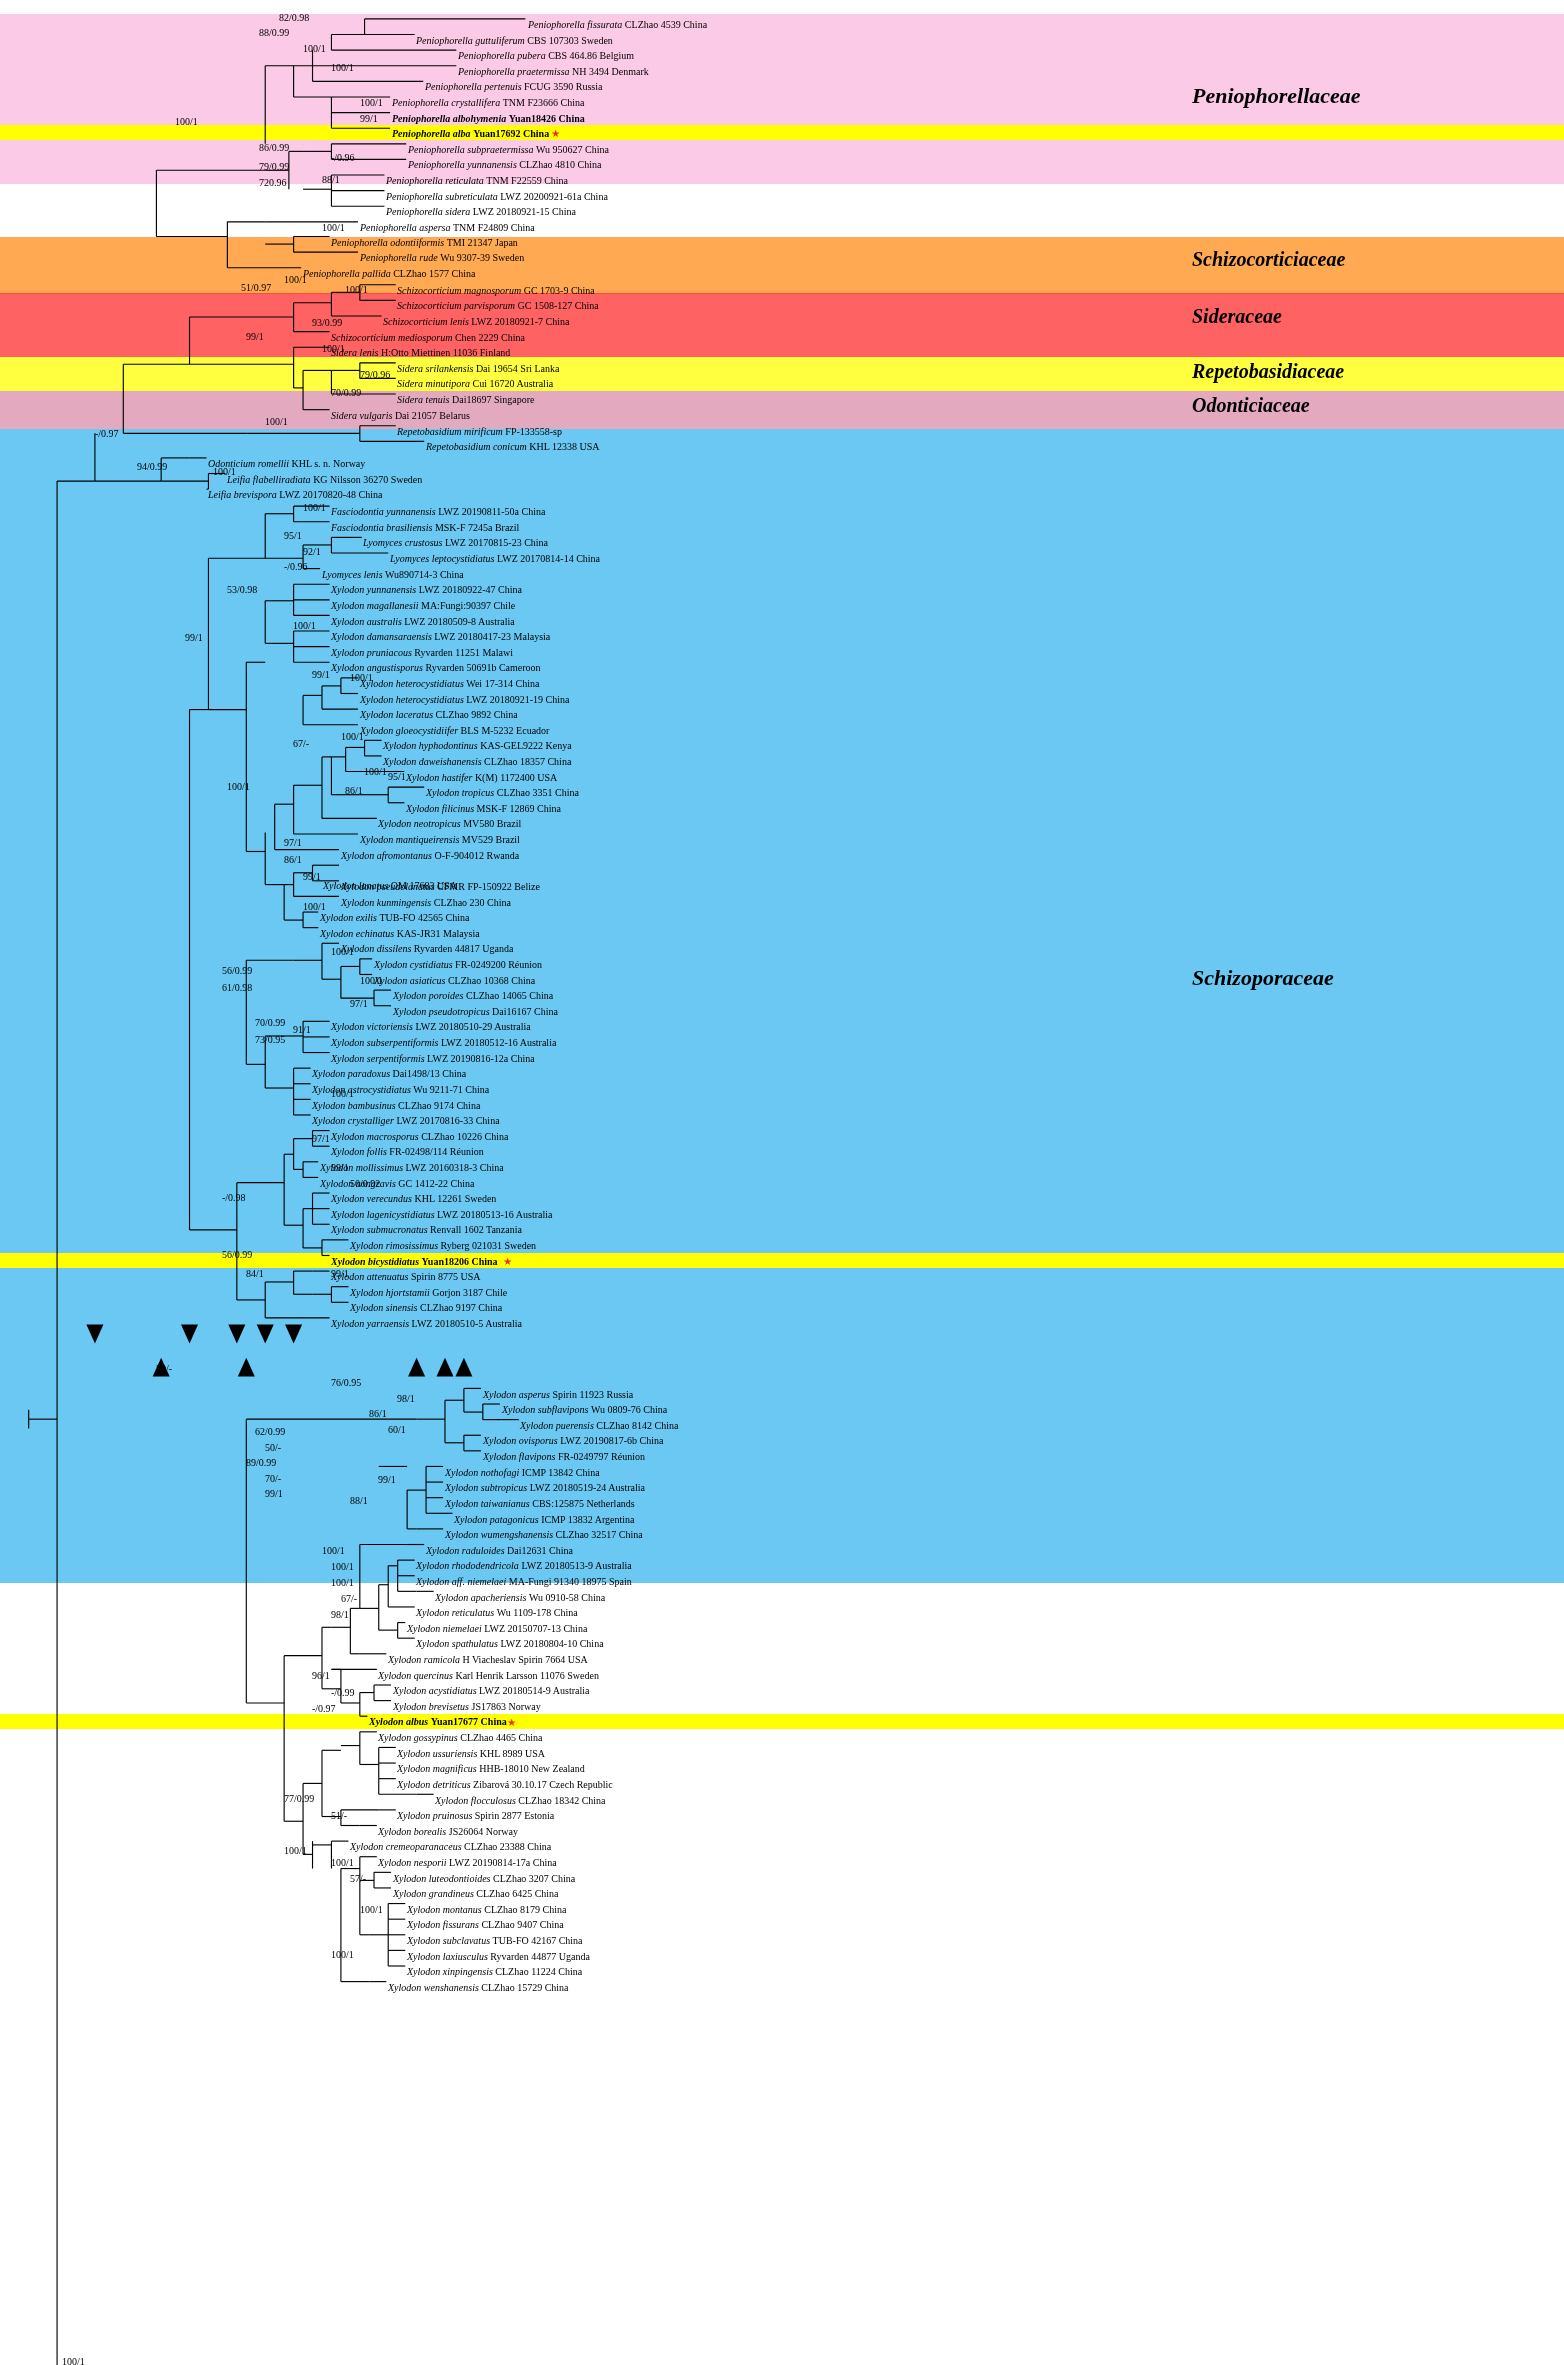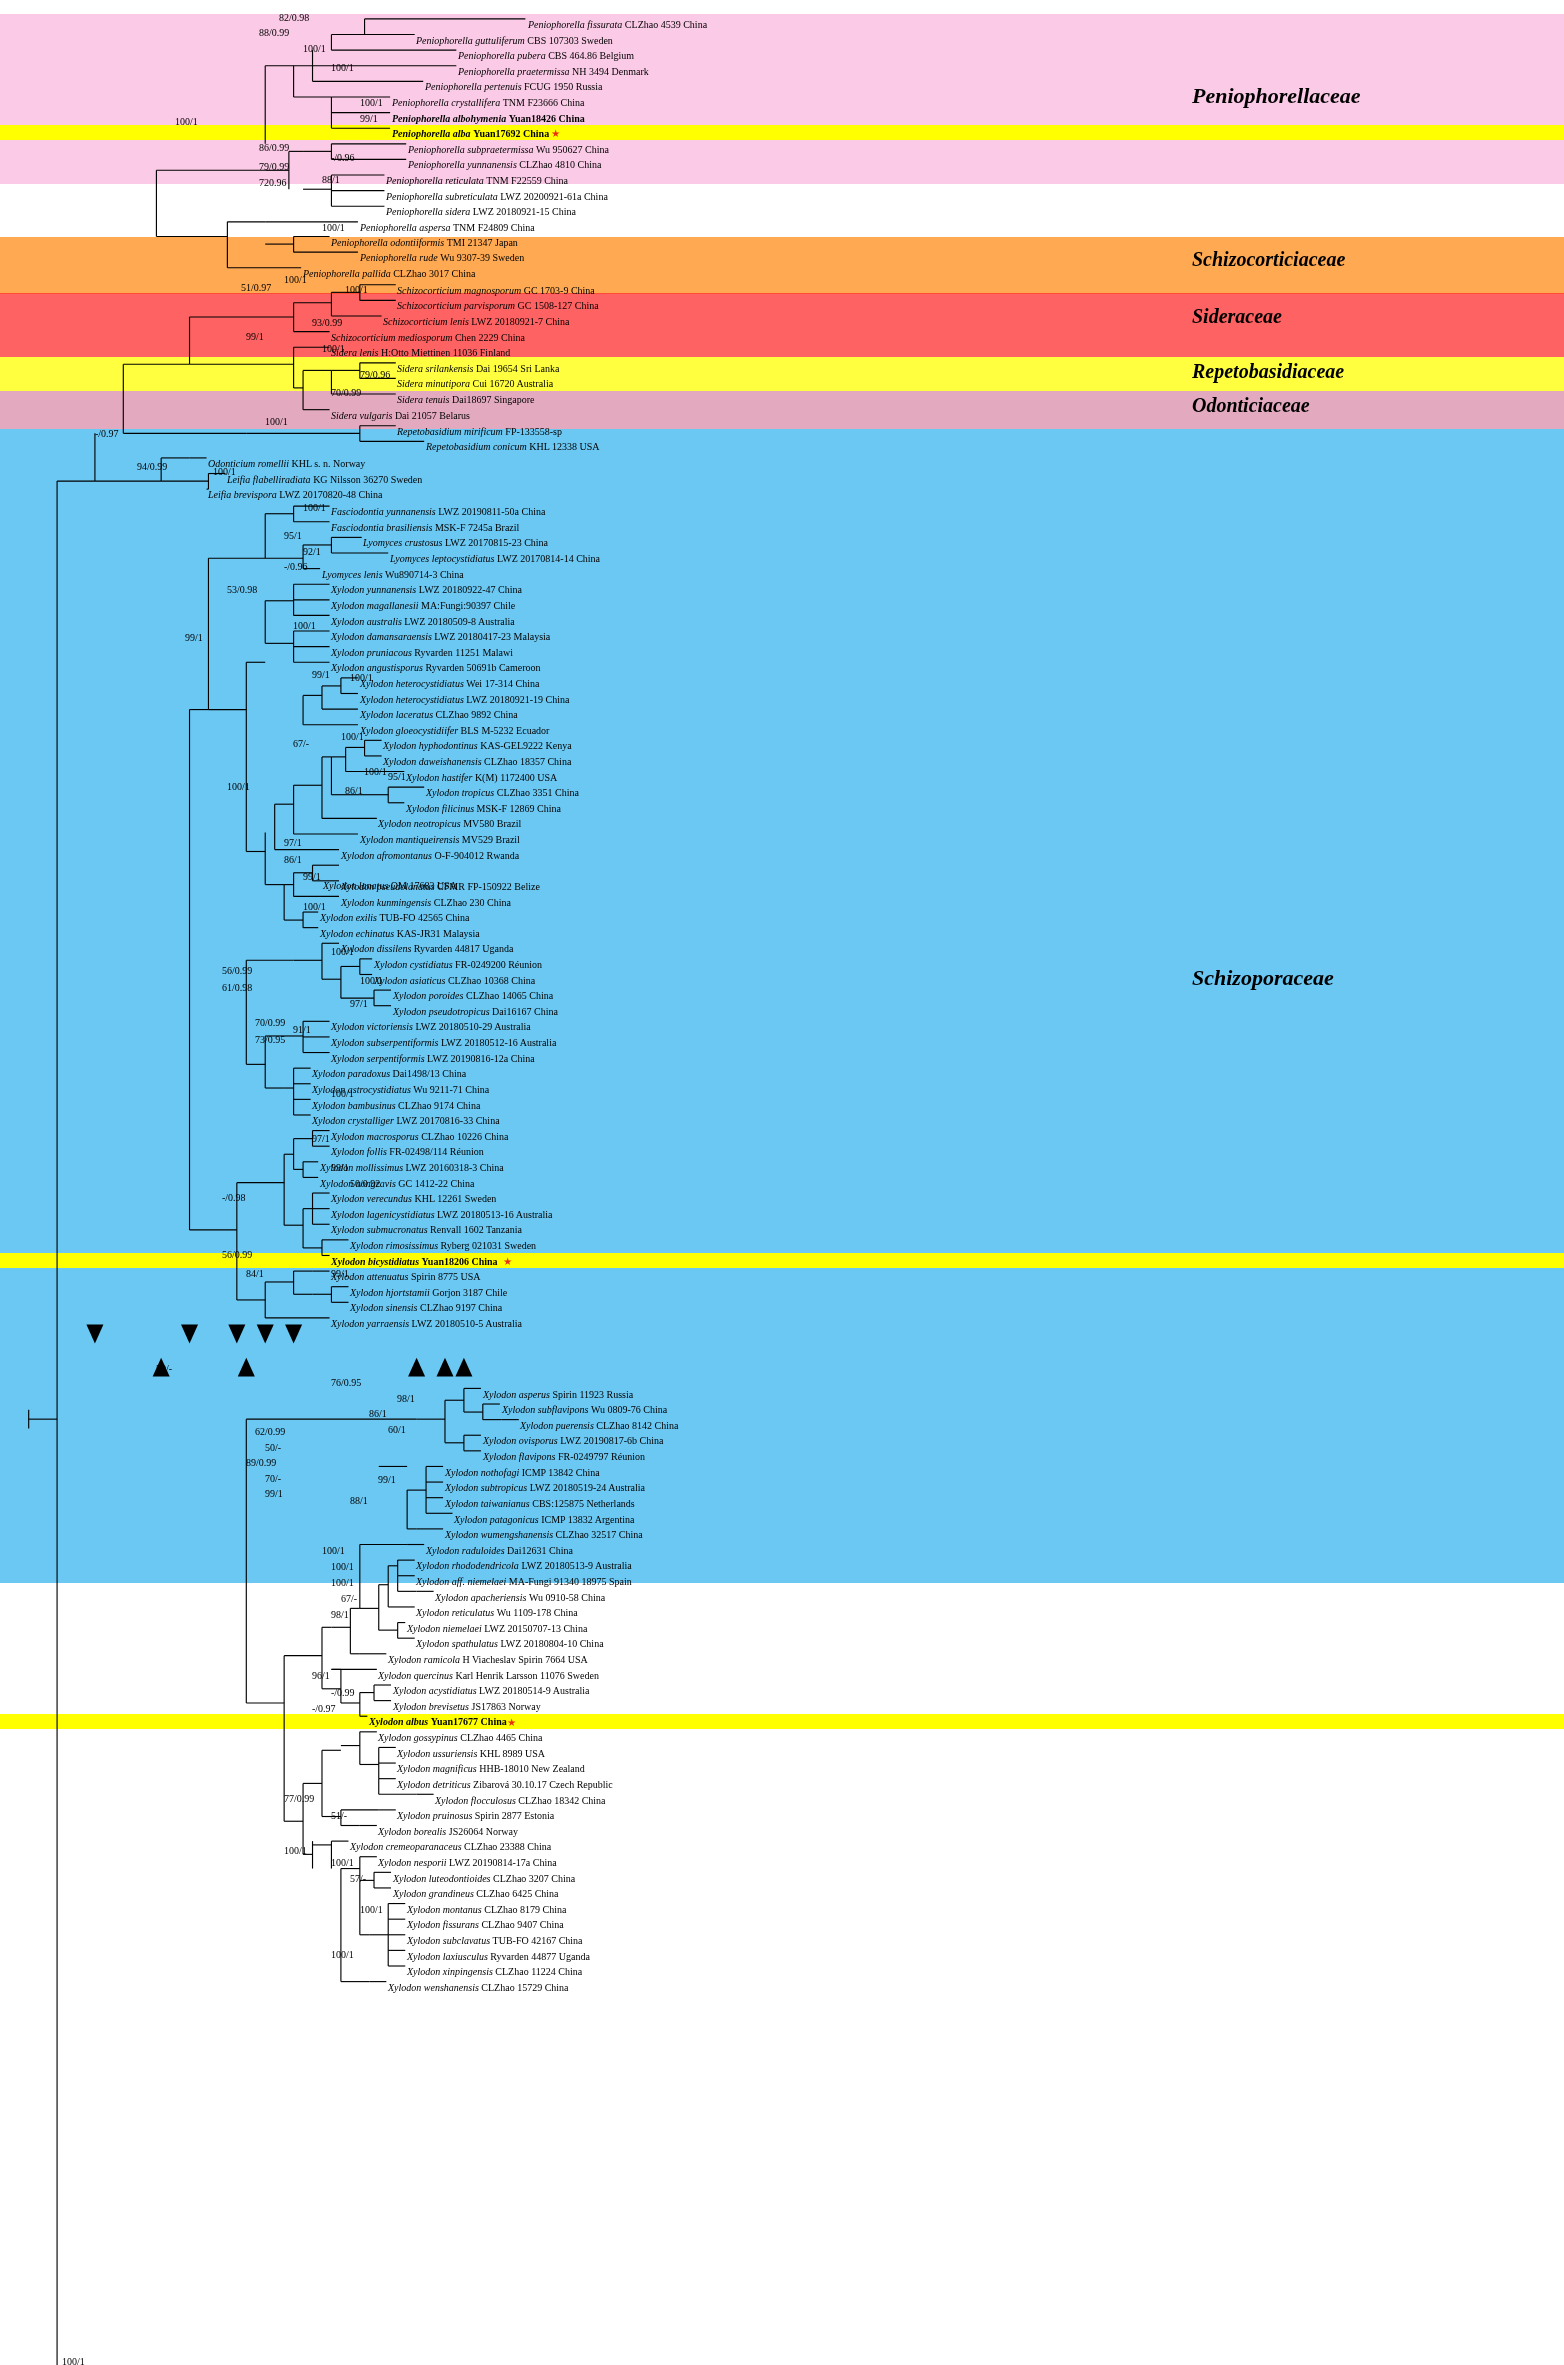--- a/index.html
+++ b/index.html
@@ -491,34 +491,34 @@
       <path d="M800,6318 V6342" stroke-width="3"></path>
       <path d="M960,6318 V6342" stroke-width="3"></path>
     </g>
   </svg>
 
   <div id="taxa">
       <div class="taxon" style="left: 528px; top: 19px;"><span>Peniophorella fissurata</span> <span class="nonital">CLZhao 4539  China</span></div>
       <div class="taxon" style="left: 416px; top: 35px;"><span>Peniophorella guttuliferum</span> <span class="nonital">CBS 107303  Sweden</span></div>
       <div class="taxon" style="left: 458px; top: 50px;"><span>Peniophorella pubera</span> <span class="nonital">CBS 464.86  Belgium</span></div>
       <div class="taxon" style="left: 458px; top: 66px;"><span>Peniophorella praetermissa</span> <span class="nonital">NH 3494  Denmark</span></div>
-      <div class="taxon" style="left: 425px; top: 81px;"><span>Peniophorella pertenuis</span> <span class="nonital">FCUG 1950  Russia</span></div>
+      <div class="taxon" style="left: 425px; top: 81px;"><span>Peniophorella pertenuis</span> <span class="nonital">FCUG 3590  Russia</span></div>
       <div class="taxon" style="left: 392px; top: 97px;"><span>Peniophorella crystallifera</span> <span class="nonital">TNM F23666  China</span></div>
       <div class="taxon bold" style="left: 392px; top: 113px;"><span>Peniophorella albohymenia</span> <span class="nonital">Yuan18426  China</span></div>
       <div class="taxon bold" style="left: 392px; top: 128px;"><span>Peniophorella alba</span> <span class="nonital">Yuan17692  China</span></div>
       <div class="star" style="left: 551px; top: 127px;">★</div>
       <div class="taxon" style="left: 408px; top: 144px;"><span>Peniophorella subpraetermissa</span> <span class="nonital">Wu 950627  China</span></div>
       <div class="taxon" style="left: 408px; top: 159px;"><span>Peniophorella yunnanensis</span> <span class="nonital">CLZhao 4810  China</span></div>
       <div class="taxon" style="left: 386px; top: 175px;"><span>Peniophorella reticulata</span> <span class="nonital">TNM F22559  China</span></div>
       <div class="taxon" style="left: 386px; top: 191px;"><span>Peniophorella subreticulata</span> <span class="nonital">LWZ 20200921-61a  China</span></div>
       <div class="taxon" style="left: 386px; top: 206px;"><span>Peniophorella sidera</span> <span class="nonital">LWZ 20180921-15  China</span></div>
       <div class="taxon" style="left: 360px; top: 222px;"><span>Peniophorella aspersa</span> <span class="nonital">TNM F24809  China</span></div>
       <div class="taxon" style="left: 331px; top: 237px;"><span>Peniophorella odontiiformis</span> <span class="nonital">TMI 21347  Japan</span></div>
       <div class="taxon" style="left: 360px; top: 252px;"><span>Peniophorella rude</span> <span class="nonital">Wu 9307-39  Sweden</span></div>
-      <div class="taxon" style="left: 303px; top: 268px;"><span>Peniophorella pallida</span> <span class="nonital">CLZhao 3017  China</span></div>
+      <div class="taxon" style="left: 303px; top: 268px;"><span>Peniophorella pallida</span> <span class="nonital">CLZhao 1577  China</span></div>
       <div class="taxon" style="left: 397px; top: 285px;"><span>Schizocorticium magnosporum</span> <span class="nonital">GC 1703-9  China</span></div>
       <div class="taxon" style="left: 397px; top: 300px;"><span>Schizocorticium parvisporum</span> <span class="nonital">GC 1508-127  China</span></div>
       <div class="taxon" style="left: 383px; top: 316px;"><span>Schizocorticium lenis</span> <span class="nonital">LWZ 20180921-7  China</span></div>
       <div class="taxon" style="left: 331px; top: 332px;"><span>Schizocorticium mediosporum</span> <span class="nonital">Chen 2229  China</span></div>
       <div class="taxon" style="left: 331px; top: 347px;"><span>Sidera lenis</span> <span class="nonital">H:Otto Miettinen 11036  Finland</span></div>
       <div class="taxon" style="left: 397px; top: 363px;"><span>Sidera srilankensis</span> <span class="nonital">Dai 19654  Sri Lanka</span></div>
       <div class="taxon" style="left: 397px; top: 378px;"><span>Sidera minutipora</span> <span class="nonital">Cui 16720  Australia</span></div>
       <div class="taxon" style="left: 397px; top: 394px; text-align: center;"><span>Sidera tenuis</span> <span class="nonital">Dai18697  Singapore</span></div>
       <div class="taxon" style="left: 331px; top: 410px;"><span>Sidera vulgaris</span> <span class="nonital">Dai 21057  Belarus</span></div>
       <div class="taxon" style="left: 397px; top: 426px;"><span>Repetobasidium mirificum</span> <span class="nonital">FP-133558-sp</span></div>

